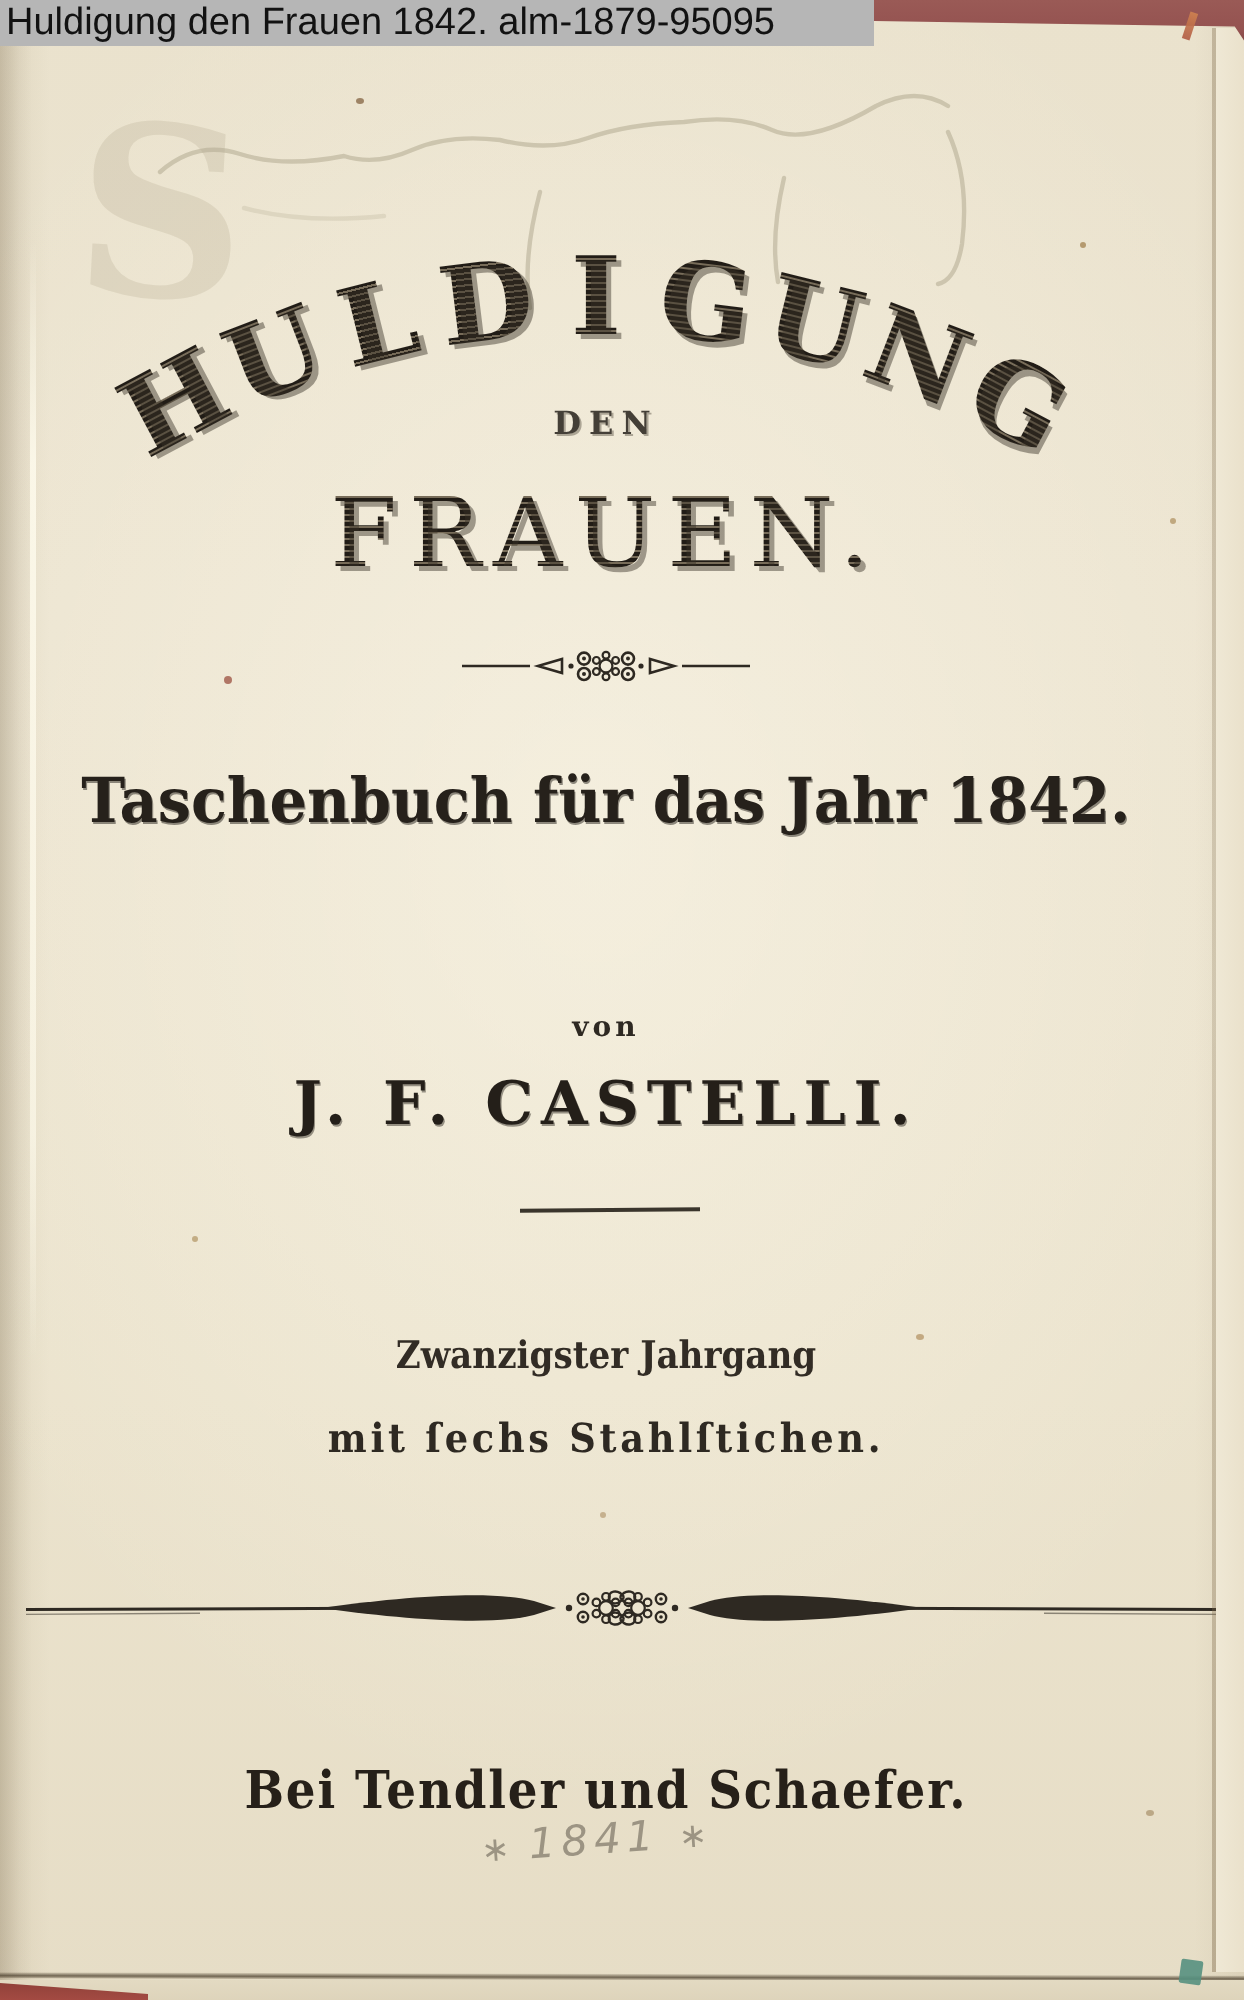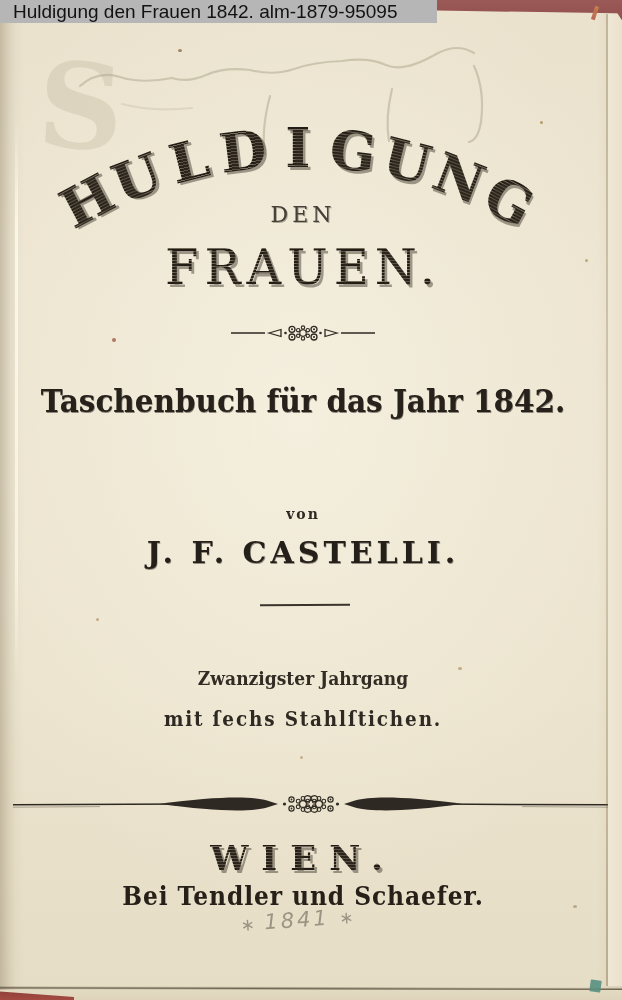--- a/index.html
+++ b/index.html
@@ -11,21 +11,21 @@
       linear-gradient(90deg, rgba(120,100,65,.10), rgba(120,100,65,0) 4%, rgba(120,100,65,0) 96%, rgba(120,100,65,.10)),
       linear-gradient(180deg, #eae2cd 0%, #ece4d0 30%, #ebe3cd 70%, #e6ddc6 100%);
     background-color:var(--paper,#ebe3cf);
     color:var(--ink,#2b2620);
   }
   
   .top-label{
     position:absolute; left:0; top:0; width:437px; height:23px;
     background:var(--label_bg,#b6b6b6); color:#121212;
     font-family:"Liberation Sans","DejaVu Sans",sans-serif;
-    font-size:19px; line-height:23px; padding-left:13px; box-sizing:border-box;
+    font-size:19px; line-height:23px; padding-left:3px; box-sizing:border-box;
     white-space:nowrap; overflow:hidden;
   }
   .cover-strip-top{
     position:absolute; left:437px; right:0; top:0; height:22px;
     background:linear-gradient(180deg,#9a5a56 0%, var(--cover_red,#945250) 70%, #7e4341 100%);
     clip-path:polygon(0 0,100% 0,100% 92%, 97.5% 60%, 0 48%);
   }
   .cover-corner-accent{
     position:absolute; left:593px; top:6px; width:4px; height:14px;
     background:linear-gradient(180deg,#d08350,#b05a42); transform:rotate(18deg); opacity:.9;
@@ -77,21 +77,21 @@
     .engraved{
       background:repeating-linear-gradient(180deg,#211c16 0px,#211c16 2px,#776c59 2px,#776c59 3px);
       -webkit-background-clip:text; background-clip:text; color:transparent;
     }
   }
   .arch-wrap{ position:absolute; left:0; top:0; width:622px; height:320px; }
   .arch-letter{
     position:absolute; font-size:54px; font-weight:bold; line-height:1;
     font-family:"DejaVu Serif",serif;
   }
-  .den{ top:204px; font-size:22px; font-weight:normal; letter-spacing:4px; color:#443f37;
+  .den{ top:204px; font-size:16px; font-weight:bold; letter-spacing:4px; color:#443f37;
         text-shadow:1px 1px 0 rgba(70,62,50,.4); }
   .frauen{ top:243px; font-size:48px; font-weight:normal; letter-spacing:6px; }
   .ornament-small{ top:322px; }
   .taschenbuch{ top:386px; font-size:31px; font-weight:bold; color:#26211b;
         transform:scaleX(.95); text-shadow:.6px .8px 0 rgba(38,33,27,.5); }
   .herausgegeben{ top:461px; font-size:16px; font-weight:bold; letter-spacing:5px; color:#2e2922; }
   .von{ top:507px; font-size:14px; font-weight:bold; letter-spacing:2px; color:#2e2922; }
   .castelli{ top:538px; font-size:30px; font-weight:bold; letter-spacing:4px; color:#241f19;
         text-shadow:.6px .8px 0 rgba(38,33,27,.45); }
   .small-rule{ position:absolute; top:604px; left:260px; width:90px; height:2px;
@@ -198,21 +198,20 @@
         </g>
         <g fill="none" stroke="#2e2922" stroke-width="1.2">
           <path d="M300,9.5 c3,-4.5 8.5,-3 7.5,1 c-.8,3.2 -5.5,3 -7.5,-1"></path>
           <path d="M300,20.5 c3,4.5 8.5,3 7.5,-1 c-.8,-3.2 -5.5,-3 -7.5,1"></path>
         </g>
       </g>
       <use href="#orn-l" transform="translate(602,0) scale(-1,1)"></use>
     </svg>
   </div>
 
-  <div class="line wien engraved">WIEN.</div>
   <div class="line publisher">Bei Tendler und Schaefer.</div>
 
   <div class="pencil">
     <span class="mark">∗</span>
     <span>1841</span>
     <span class="mark">∗</span>
   </div>
 
   <div>
     <div class="speck" style="left:178px;top:49px;width:4px;height:3px;background:#8a6a4a;opacity:.8"></div>

